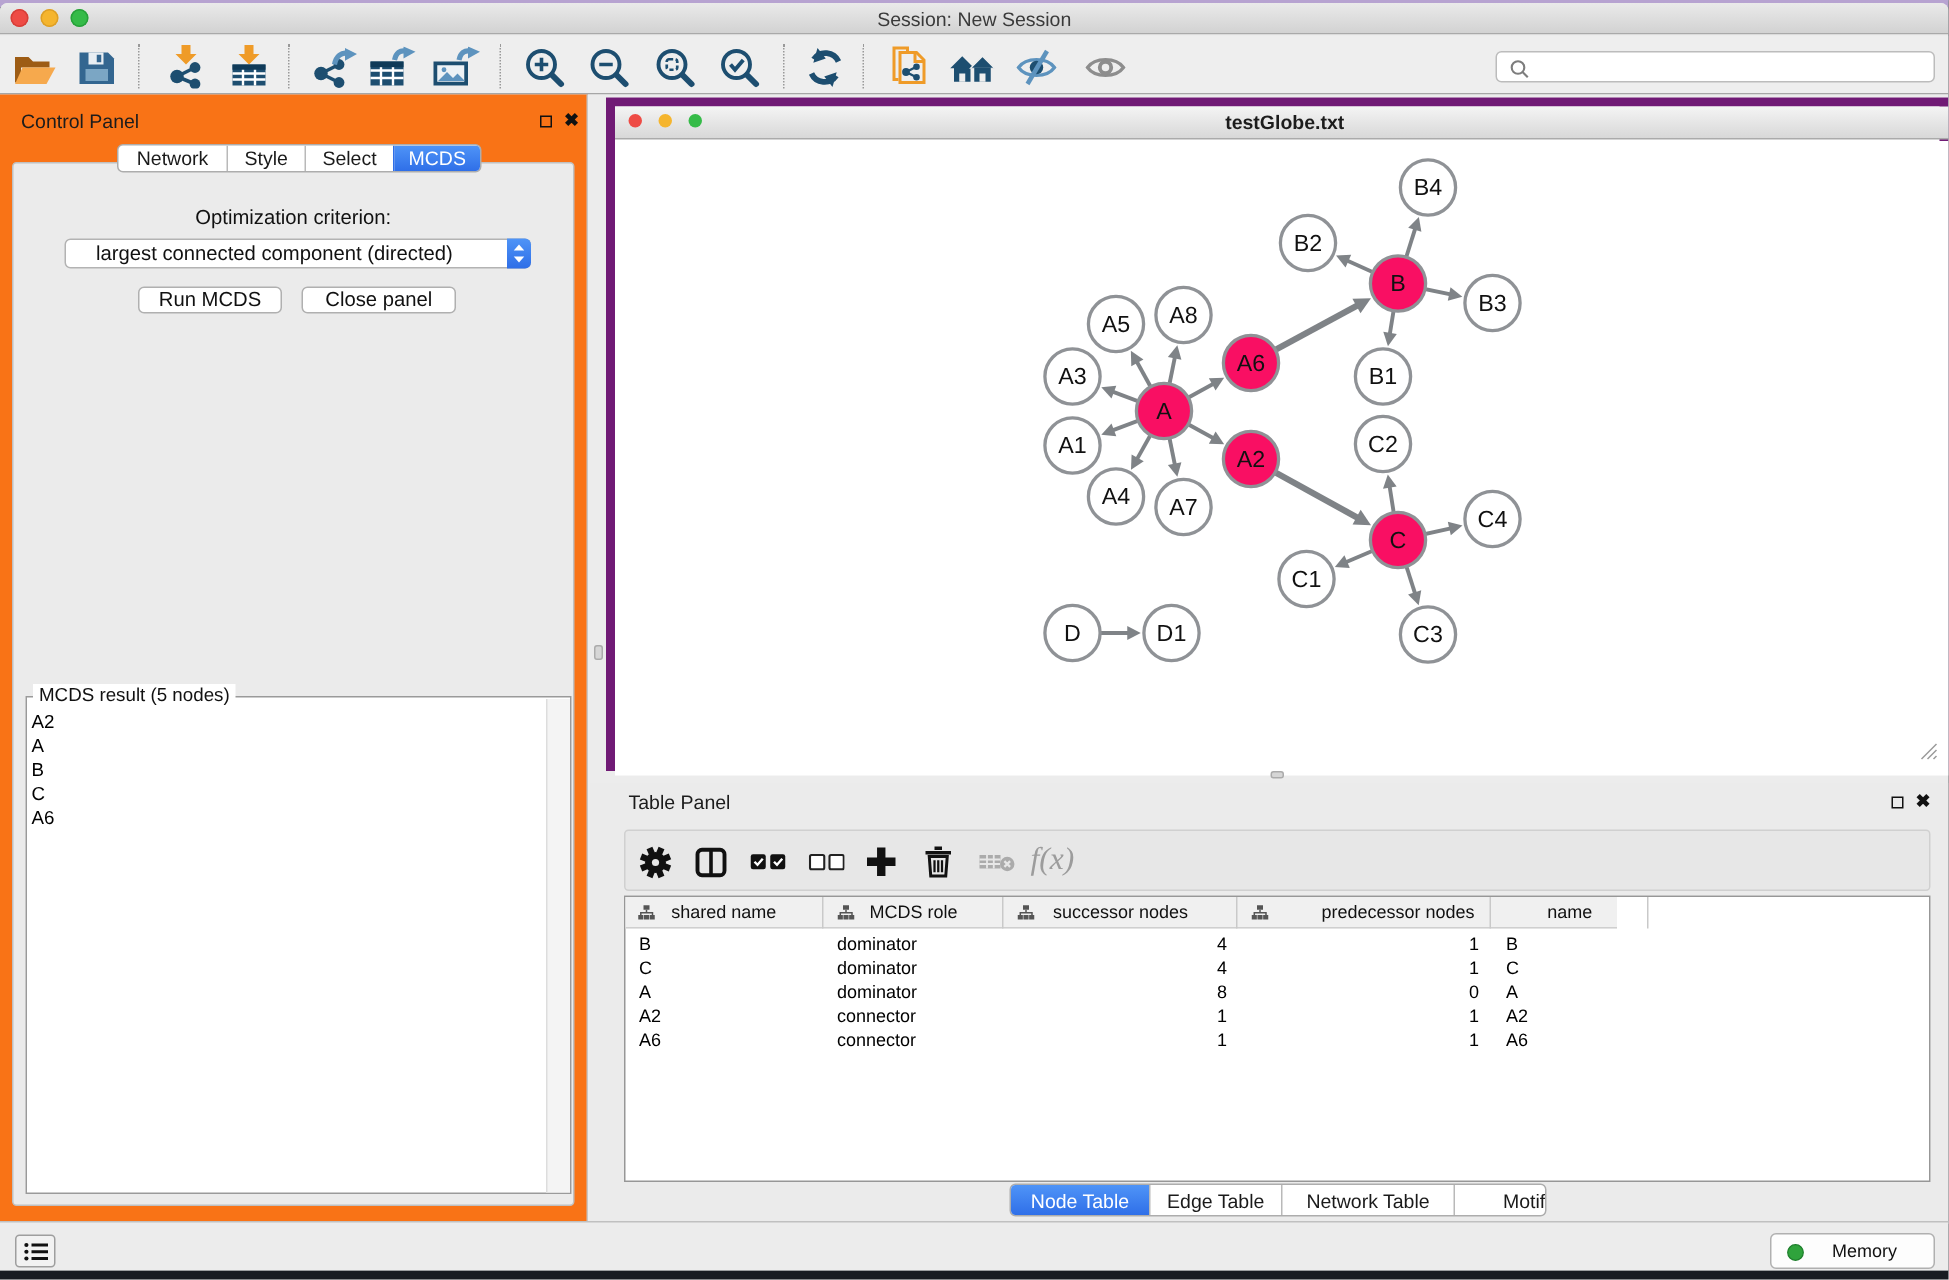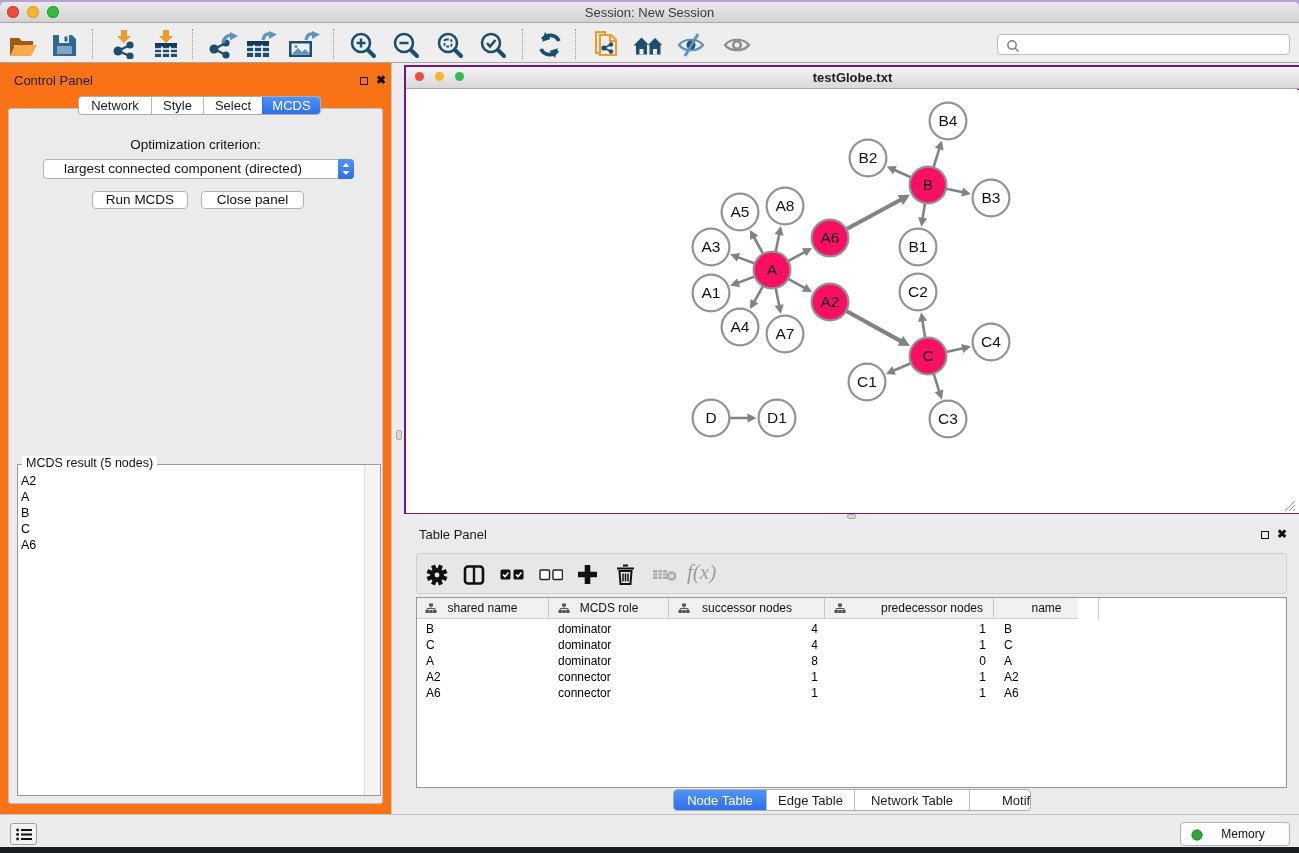--- a/index.html
+++ b/index.html
@@ -29,21 +29,21 @@
 #combo { left:43px; top:96px; width:311px; height:20px; background:#fff; border:1px solid #b3b3b3; border-radius:4px; font-size:13.5px; color:#111; line-height:18px; padding-left:20px; }
 #combo .spin { position:absolute; right:-1px; top:-1px; width:16px; height:20px; background:linear-gradient(#4f94f7,#2e6ee7); border-radius:0 4px 4px 0; }
 .btn { background:#fff; border:1px solid #b0b0b0; border-radius:4px; font-size:13.5px; color:#111; text-align:center; }
 #runbtn { left:92px; top:128px; width:96px; height:18px; line-height:16px; }
 #closebtn { left:201px; top:128px; width:103px; height:18px; line-height:16px; }
 #mcdsbox { left:17px; top:401px; width:364px; height:332px; border:1px solid #9a9a9a; background:#fff; }
 #mcdslegend { left:22px; top:393px; background:#fff; padding:0 4px; font-size:12.5px; color:#111; }
 #mcdslist { left:21px; top:410px; font-size:12.5px; color:#000; line-height:16px; }
 #mcdssb { left:346px; top:1px; width:16px; height:329px; background:#f4f4f4; border-left:1px solid #ddd; }
 #mdi { left:392px; top:61px; width:907px; height:753px; background:#ececec; }
-#gwin { left:12px; top:2px; width:895px; height:449px; border:2px solid #701a75; background:#fff; }
+#gwin { left:12px; top:2px; width:895px; height:449px; border:6px solid #701a75; background:#fff; }
 #gtitle { left:0; top:0; width:893px; height:22px; background:linear-gradient(#f4f4f4,#d8d8d8); border-bottom:1px solid #aaa; }
 .tls { border-radius:50%; width:9px; height:9px; top:5px; }
 #gname { width:100%; text-align:center; top:3px; font-size:13px; font-weight:bold; color:#1c1c1c; }
 #gcanvas { left:0; top:23px; width:893px; height:423px; background:#fff; }
 #tpanel { left:1px; top:459px; width:906px; height:294px; background:#ebebeb; }
 #ttools { left:23px; top:31px; width:871px; height:41px; background:#e7e7e7; border:1px solid #d0d0d0; border-radius:3px; }
 #tframe { left:23px; top:75px; width:871px; height:191px; border:1px solid #979797; background:#fff; }
 #thead { left:0; top:0; width:661px; height:21px; background:#f0f0f0; border-bottom:1px solid #cfcfcf; font-size:12px; color:#111; }
 .th { position:absolute; top:0; height:21px; border-right:1px solid #c9c9c9; text-align:center; line-height:21px; }
 .trow { position:absolute; font-size:12px; color:#000; height:16px; line-height:16px; width:869px; }

